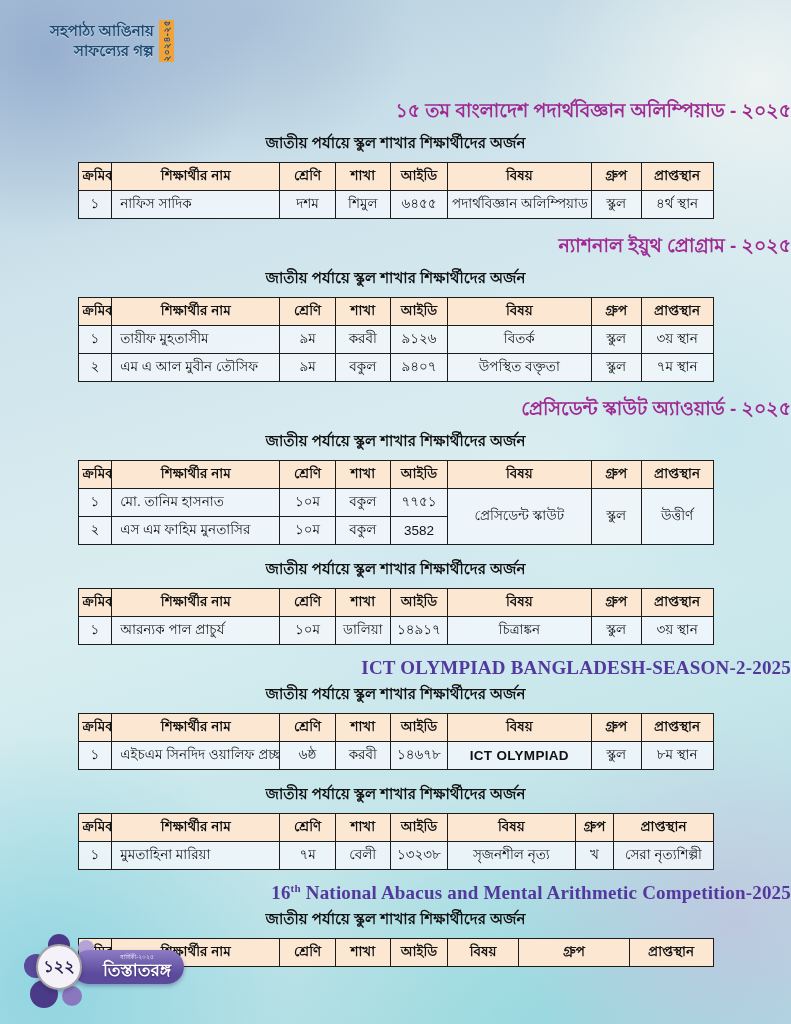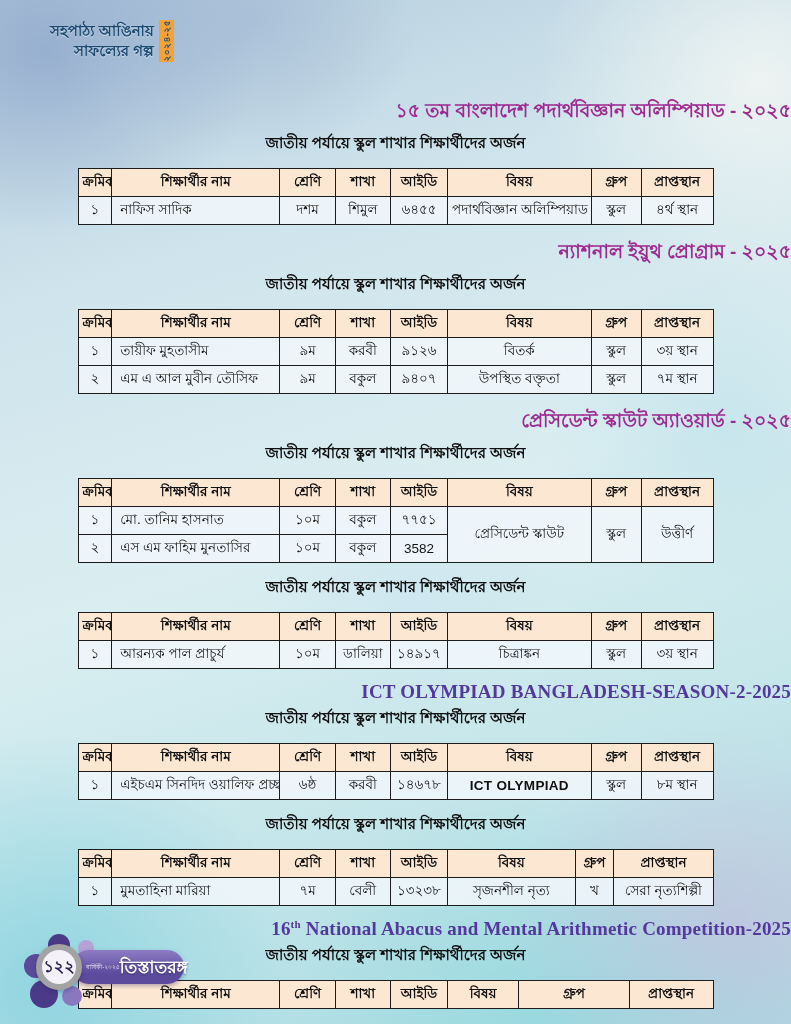--- a/index.html
+++ b/index.html
@@ -29,34 +29,34 @@
 
   
   .content { position: absolute; top: 96px; left: 0; width: 791px; }
   .section { margin-bottom: 12px; }
   .sec-title { text-align: right; font-size: 19px; font-weight: 700; margin-bottom: 3px; }
   .sec-title.bengali { color: #9e2a92; font-family: "Liberation Sans", "DejaVu Sans", sans-serif; }
   .sec-title.english { color: #53389e; font-family: "Liberation Serif", "DejaVu Serif", serif; letter-spacing: 0.2px; }
   .sec-title sup { font-size: 11px; }
   .sec-subtitle { text-align: center; font-size: 15px; font-weight: 700; color: #101010; margin-bottom: 6px; }
 
-  table { width: 636px; margin: 12px auto; border-collapse: collapse; table-layout: fixed; }
+  table { width: 636px; margin: 0 auto; border-collapse: collapse; table-layout: fixed; }
   th, td { border: 1.5px solid #1c1c1c; height: 27px; padding: 2px 4px; text-align: center; font-size: 13.5px; overflow: hidden; white-space: nowrap; }
   th { background: #fce7d2; font-weight: 700; }
   td { background: rgba(240,246,250,0.88); font-weight: 500; }
   td.left { text-align: left; padding-left: 8px; }
   td.en { font-weight: 700; letter-spacing: 0.3px; }
 
   
   .footer-badge { position: absolute; left: 0; top: 928px; width: 260px; height: 90px; }
   .petal { position: absolute; border-radius: 50%; }
-  .pill { position: absolute; left: 72px; top: 22px; width: 112px; height: 34px; border-radius: 18px; background: linear-gradient(180deg, #8d7cc4 0%, #5c4b9c 70%); box-shadow: 0 2px 4px rgba(40,30,90,0.35); display: flex; flex-direction: row; align-items: center; justify-content: center; padding-left: 18px; }
+  .pill { position: absolute; left: 72px; top: 22px; width: 112px; height: 34px; border-radius: 18px; background: linear-gradient(180deg, #8d7cc4 0%, #5c4b9c 70%); box-shadow: 0 2px 4px rgba(40,30,90,0.35); display: flex; flex-direction: column; align-items: center; justify-content: center; padding-left: 18px; }
   .pill .tagline { font-size: 6px; color: #e8e2f5; line-height: 7px; }
   .pill .mag { font-size: 17px; font-weight: 800; color: #ffffff; line-height: 19px; text-shadow: 0 1px 2px rgba(30,20,70,0.5); }
-  .page-circle { position: absolute; left: 36px; top: 16px; width: 46px; height: 46px; border-radius: 50%; background: #f4f2f8; border: 6px solid #a3a3a3; display: flex; align-items: center; justify-content: center; font-size: 16px; font-weight: 800; color: #2a2250; box-shadow: 0 2px 4px rgba(40,30,90,0.35); z-index: 2; }
+  .page-circle { position: absolute; left: 36px; top: 16px; width: 46px; height: 46px; border-radius: 50%; background: #f4f2f8; border: 2px solid #a3a3a3; display: flex; align-items: center; justify-content: center; font-size: 16px; font-weight: 800; color: #2a2250; box-shadow: 0 2px 4px rgba(40,30,90,0.35); z-index: 2; }
 </style>
 </head>
 <body>
 
 <div class="top-logo">
   <div class="lines">
     <div>সহপাঠ্য আঙিনায়</div>
     <div>সাফল্যের গল্প</div>
   </div>
   <div class="bar">

